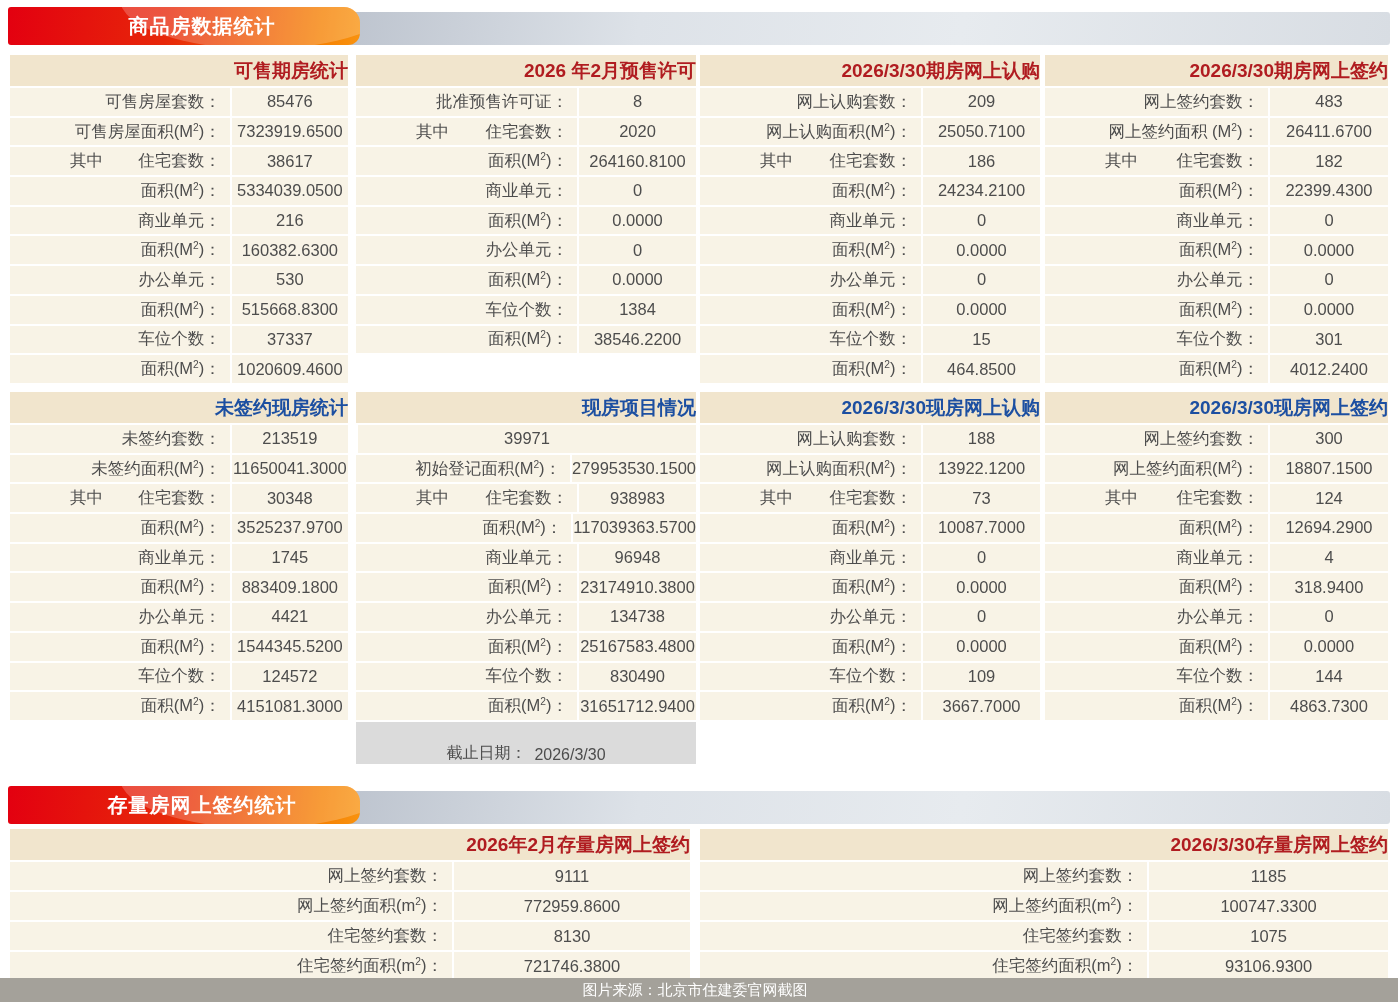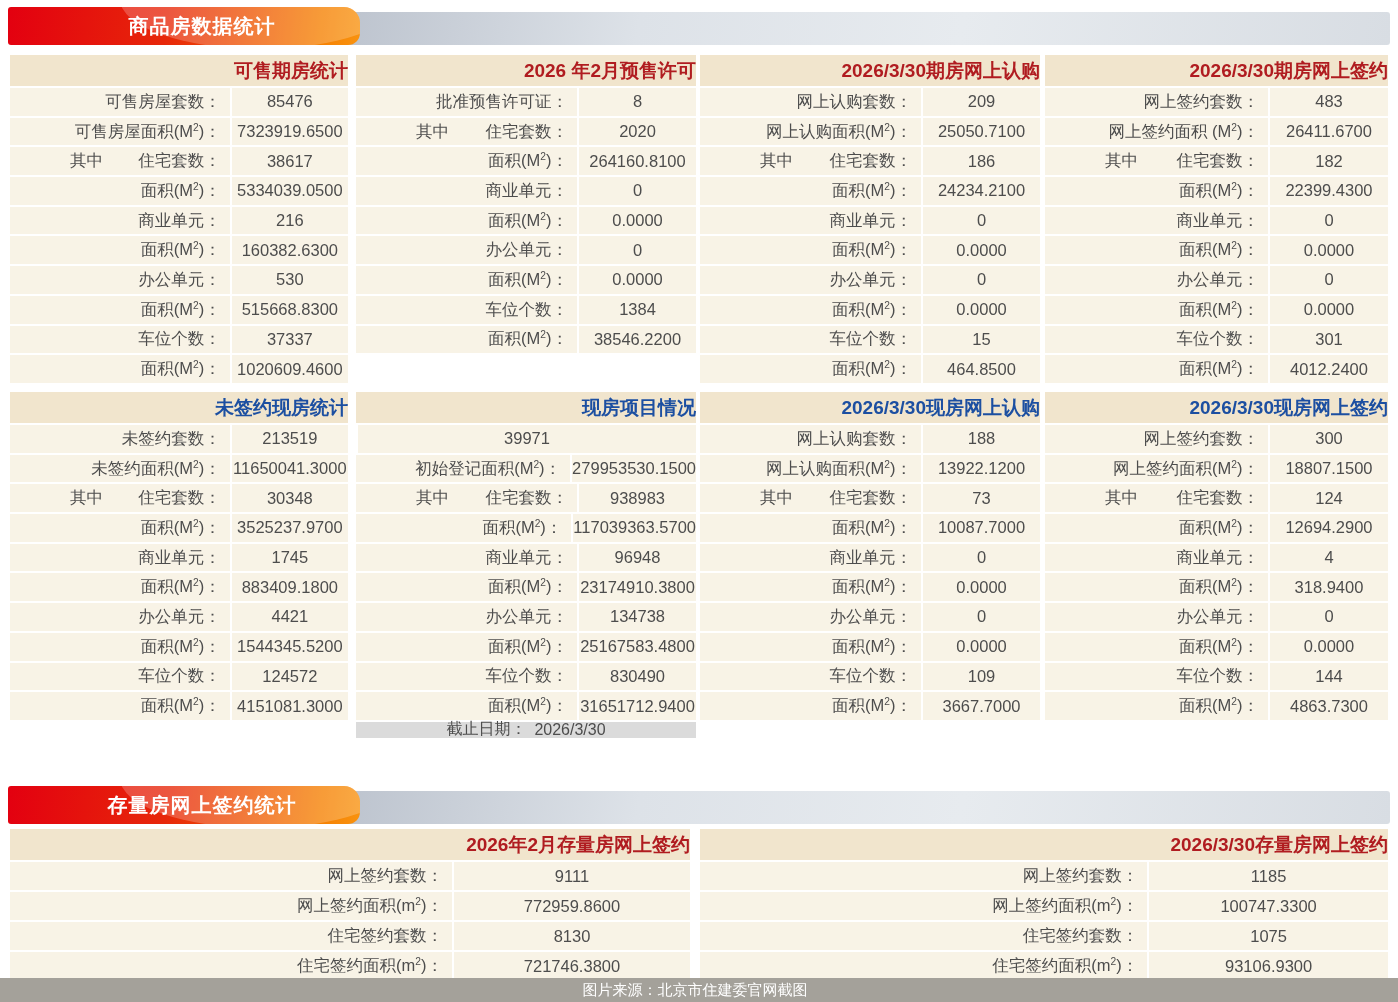--- a/index.html
+++ b/index.html
@@ -34,21 +34,21 @@
   .t-rows{display:flex;flex-direction:column;}
   .t-row{height:27.7px;margin-bottom:2px;background:#f8f3e6;display:flex;align-items:stretch;
          font-size:16.5px;color:#4d4d4d;}
   .bt .t-row{height:28px;}
   .lbl{width:65%;box-sizing:border-box;padding-right:9px;position:relative;white-space:nowrap;
        display:flex;align-items:center;justify-content:flex-end;}
   .val{flex:1;border-left:2px solid #fff;display:flex;align-items:center;justify-content:center;}
   .pre{position:absolute;left:60px;top:50%;transform:translateY(-50%);}
   sup{font-size:0.62em;}
 
-  .t-foot{height:16px;background:#dbdbdb;display:flex;align-items:center;justify-content:center;
+  .t-foot{height:42px;background:#dbdbdb;display:flex;align-items:flex-end;justify-content:center;
           gap:8px;font-size:16px;color:#4d4d4d;}
 
   .caption-bar{position:absolute;left:0;right:0;bottom:0;height:24px;background:#a4a19a;
     color:#fff;font-size:15px;line-height:24px;text-align:center;padding-right:8px;
     box-sizing:border-box;z-index:5;}
 </style>
 </head>
 <body>
 
 <div class="canvas">

